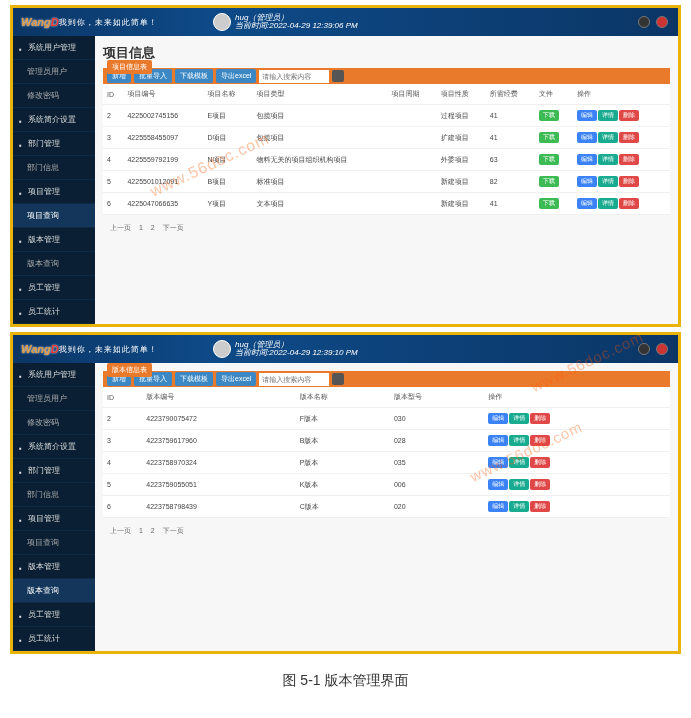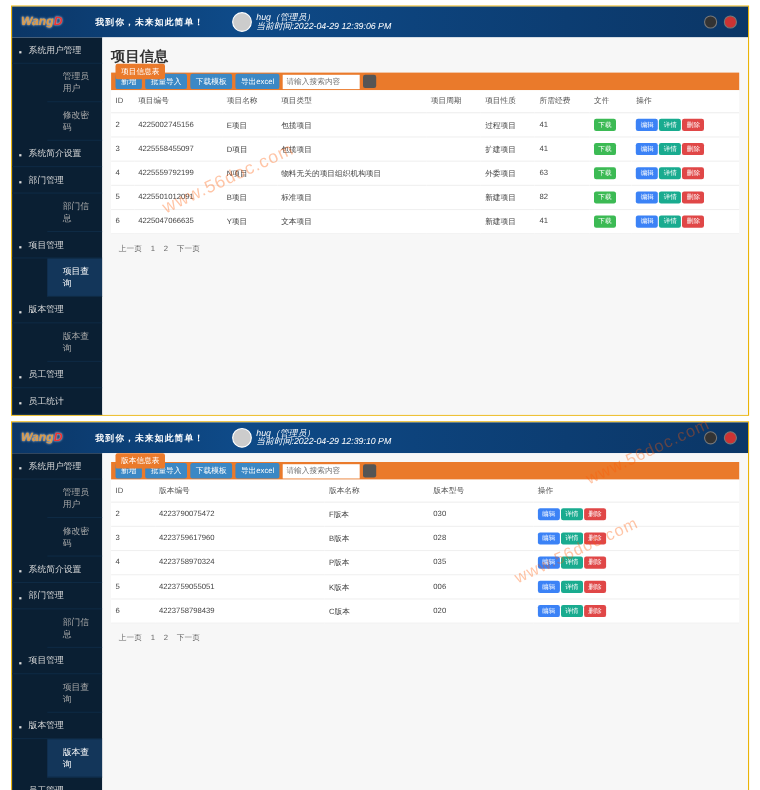--- a/index.html
+++ b/index.html
@@ -1,32 +1,32 @@
 <!DOCTYPE html>
 <html><head>
 <meta charset="utf-8">
 <style>
 * { margin:0; padding:0; box-sizing:border-box; font-family:"Microsoft YaHei",Arial,sans-serif; }
 body { background:#fff; width:691px; }
 .page { width:691px; }
-.shot { width:671px; margin:5px 10px; border:1px solid #eab308; }
+.shot { width:671px; margin:5px 10px; border:3px solid #eab308; }
 .topbar { height:28px; background:linear-gradient(90deg,#0b3666,#0e4a88 30%,#0b3666); display:flex; align-items:center; color:#fff; font-size:8px; position:relative; }
 .logo { margin-left:8px; font-style:italic; font-weight:bold; color:#d94; font-size:11px; text-shadow:0 0 2px #fff; }
 .logo em { color:#e33; font-style:italic; }
-.slogan { margin-left:30px; letter-spacing:1px; font-size:8px;font-weight:bold; }
+.slogan { letter-spacing:1px; font-size:8px; }
 .userbox { position:absolute; left:200px; display:flex; align-items:center; gap:4px; }
 .avatar { width:18px; height:18px; background:#ccc; border-radius:50%; border:1px solid #fff; }
 .userinfo { line-height:8px;font-style:italic; }
 .hdr-btns { position:absolute; right:10px; display:flex; gap:6px; }
 .hdr-btn { width:12px; height:12px; background:#333; border-radius:50%; border:1px solid #777; }
 .hdr-btn.red { background:#c33; }
 .body { display:flex; min-height:280px; }
 .sidebar { width:82px; background:#0a1f33; color:#ddd; font-size:8px; }
 .menu-item { padding:6px 6px; border-bottom:1px solid #0e2a44; display:flex; align-items:center; gap:3px; }
-.menu-item.indent { padding-left:14px; color:#aaa;margin-left:32px; }
+.menu-item.indent { padding-left:14px; color:#aaa; }
 .menu-item.active { background:#13365a; color:#fff; }
 .micon { width:6px; height:6px; display:inline-block; }
 .content { flex:1; background:#f7f7f7; padding:8px; position:relative; }
 .content h2 { font-size:13px; font-weight:bold; color:#333; margin-bottom:6px; }
 .searchbar { height:16px; background:#ea7a2b; display:flex; align-items:center; gap:3px; padding:0 4px; font-size:7px; }
 .searchbar .tag { color:#fff; padding:2px 4px; border-radius:2px; }
 .searchbar .sbtn { background:#3b88c5; color:#fff; padding:2px 5px; border-radius:2px; }
 .searchbar input { height:13px; width:70px; font-size:7px; border:none; padding:0 3px; }
 .searchbar .sicon { width:12px; height:12px; background:#555; border-radius:2px; }
 table { width:100%; font-size:7px; border-collapse:collapse; background:#fff; }

